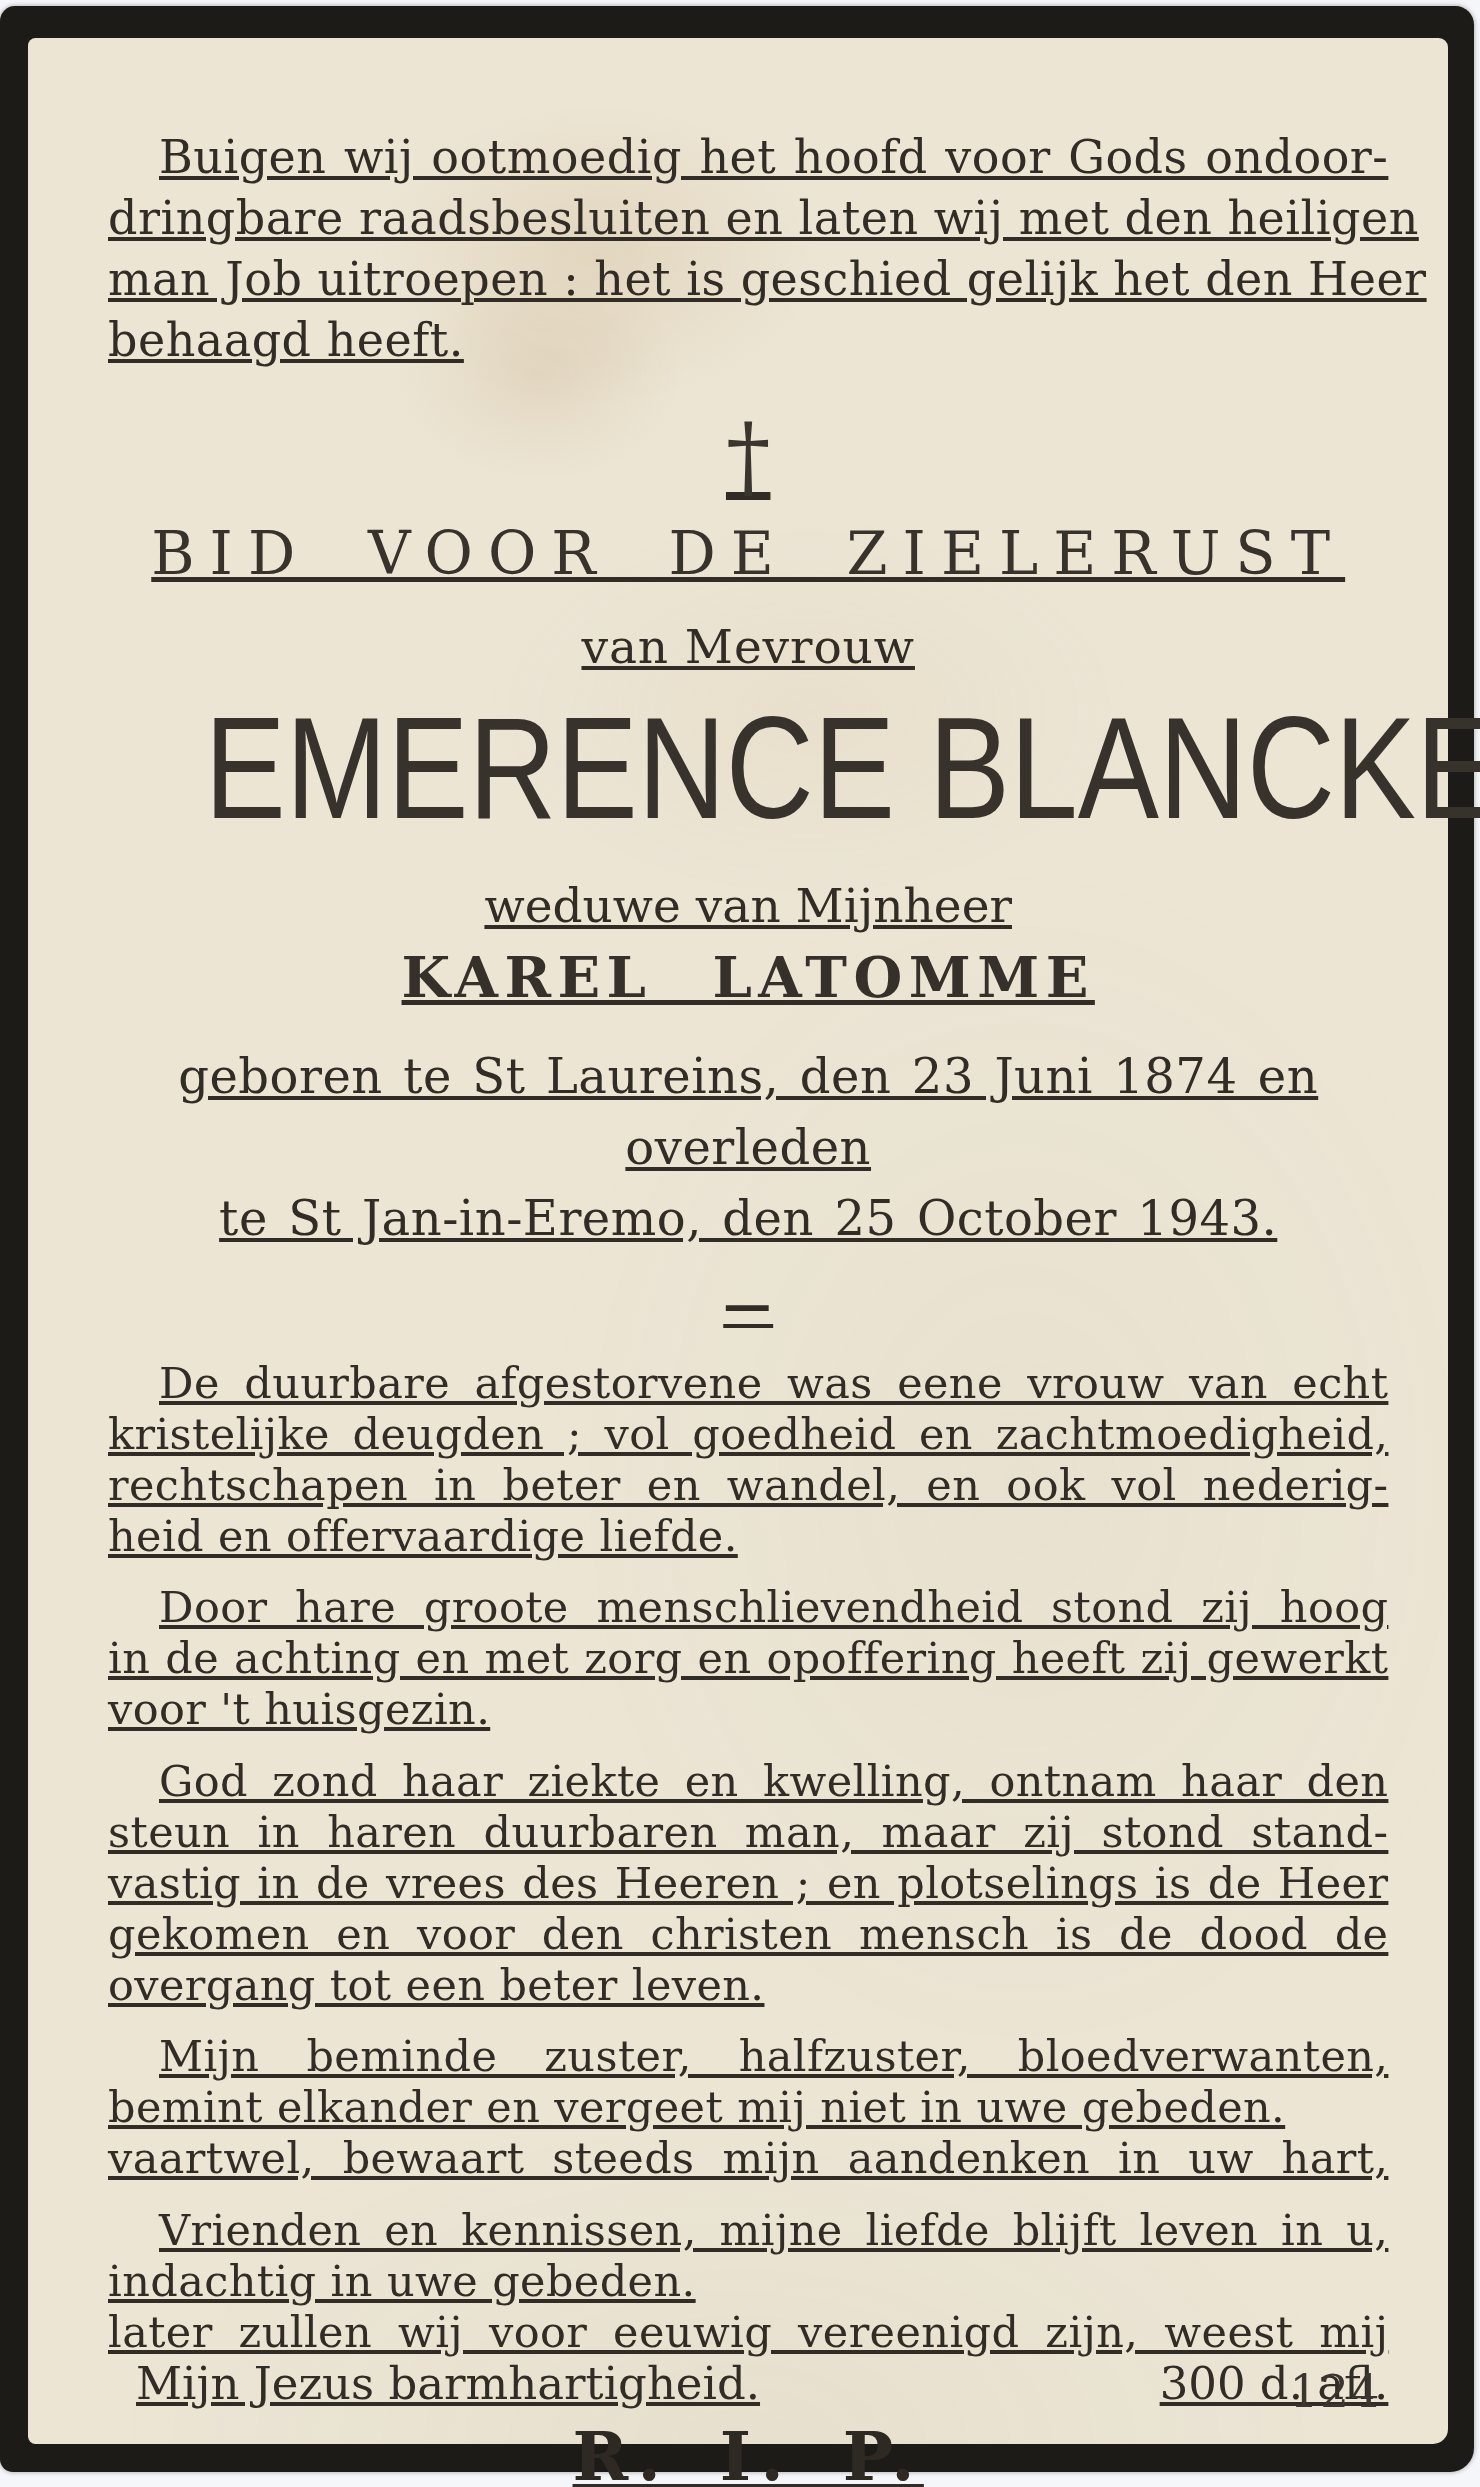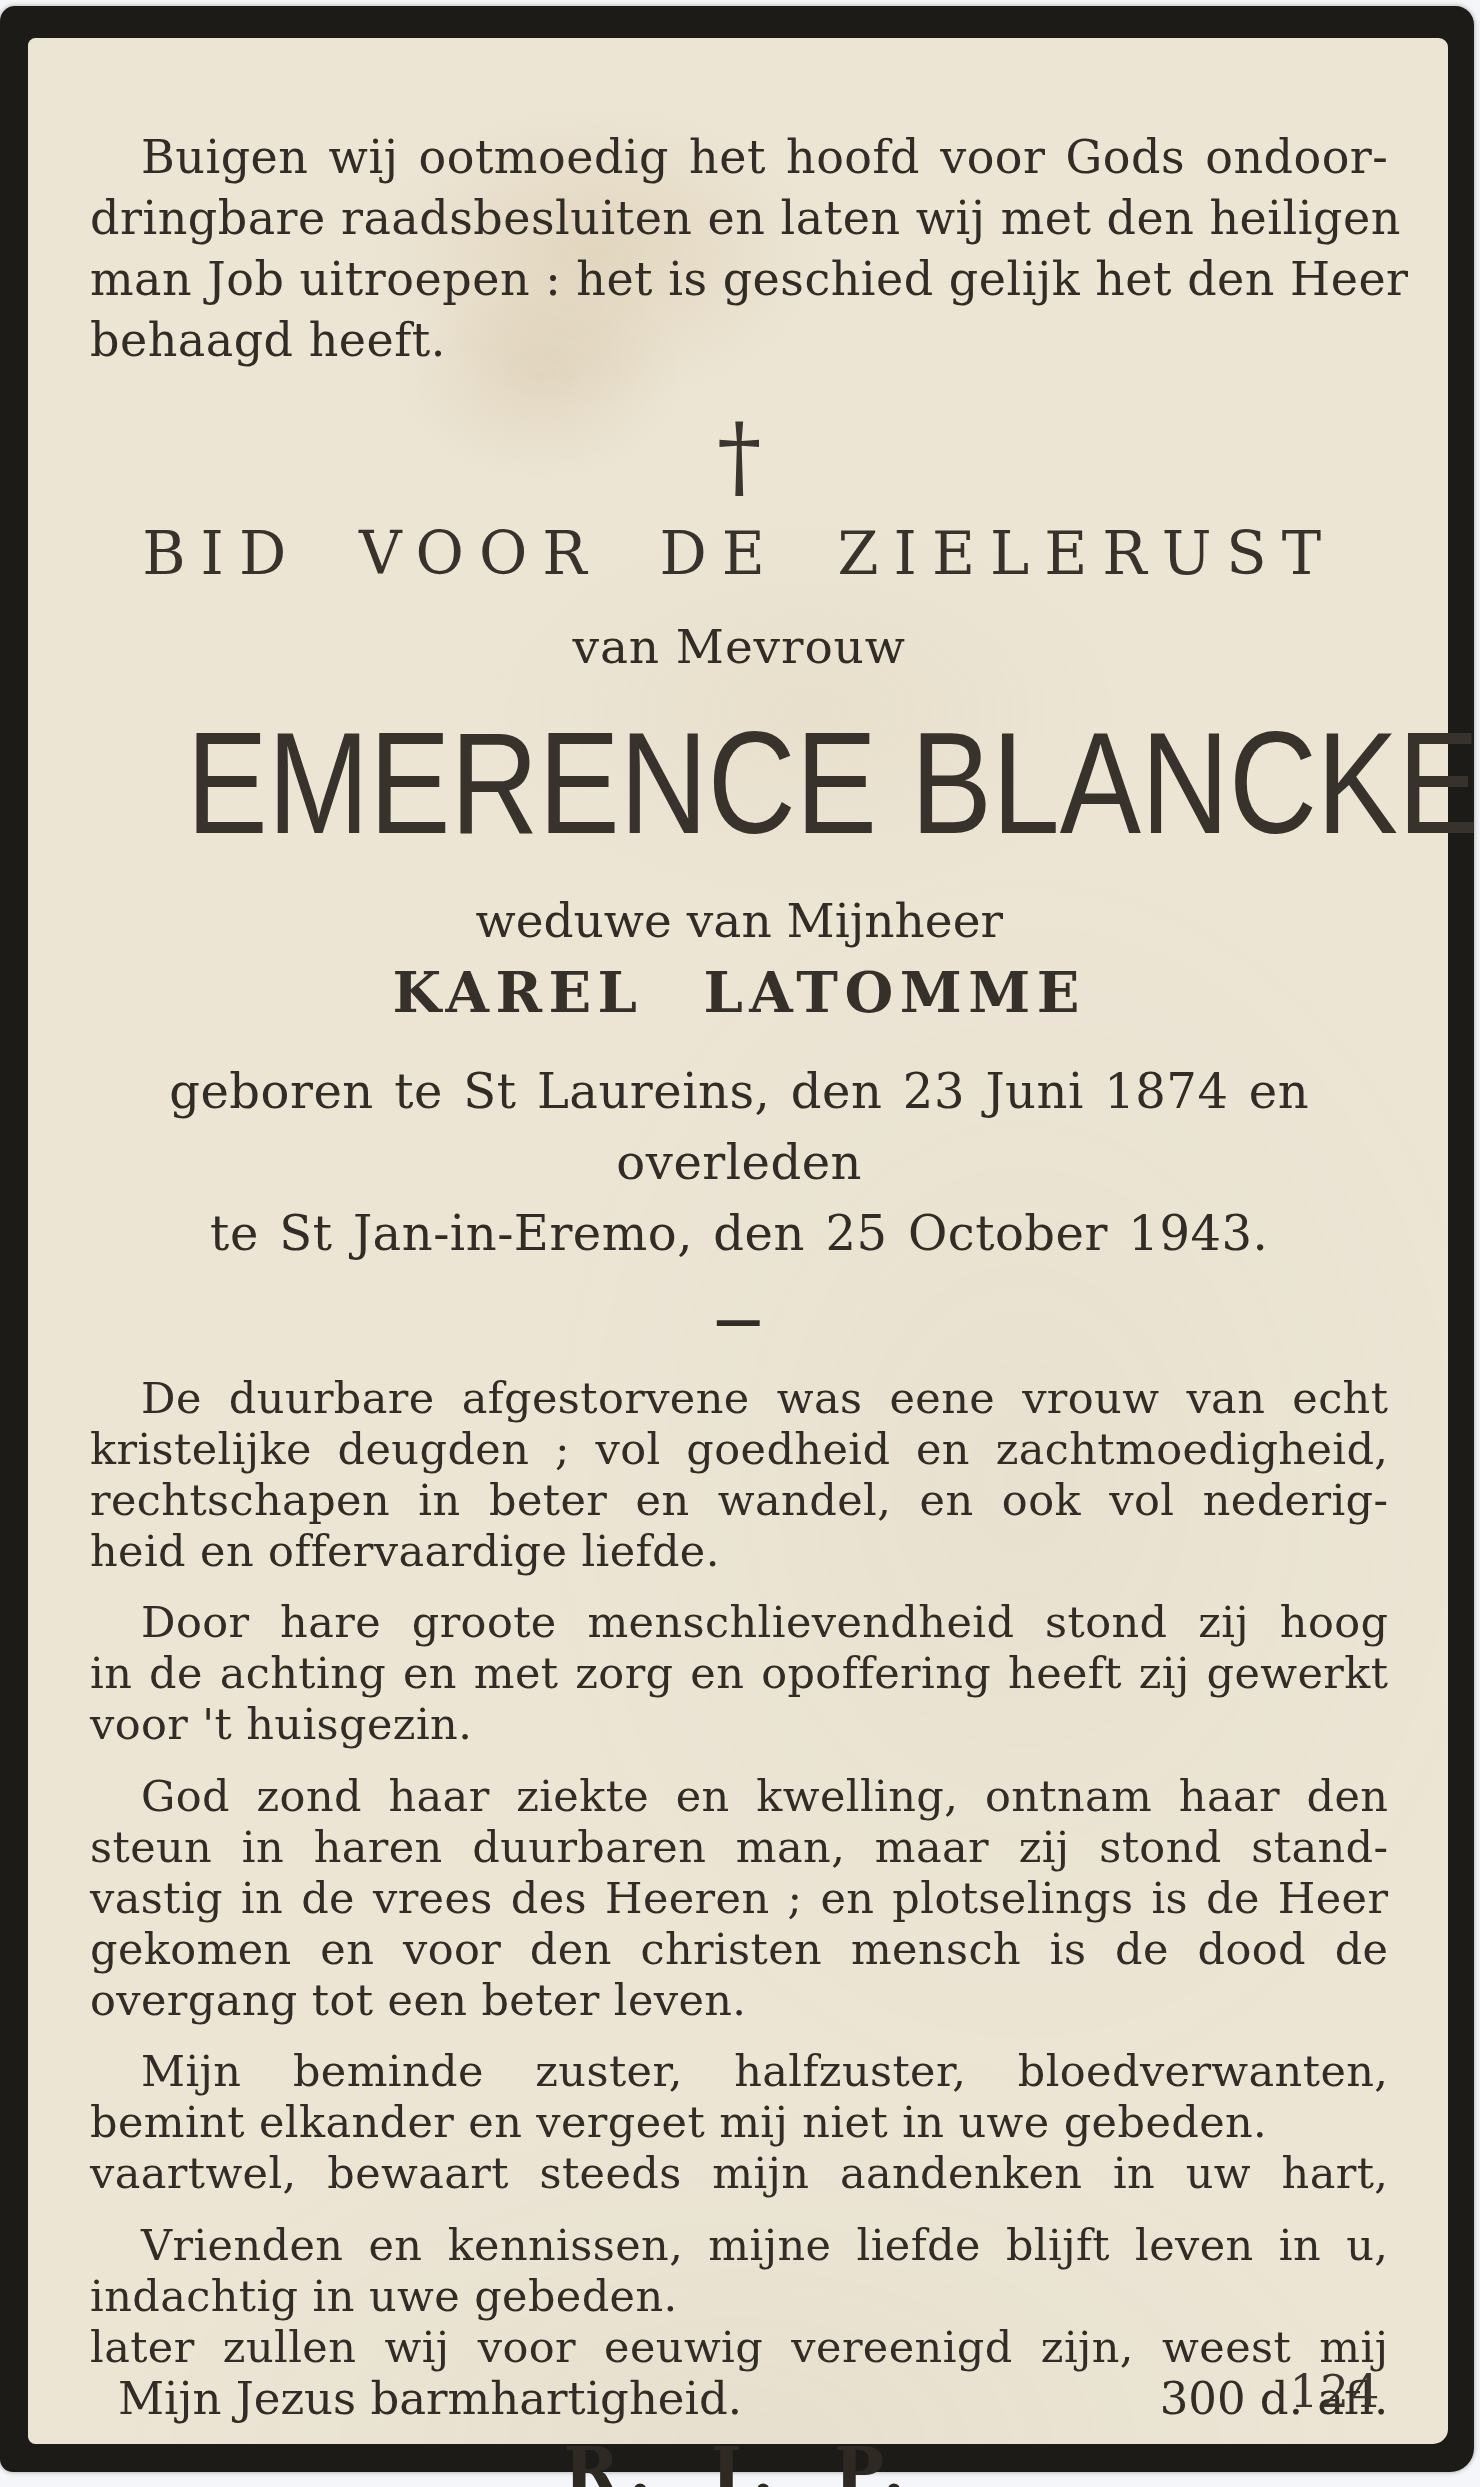--- a/index.html
+++ b/index.html
@@ -29,22 +29,23 @@
       radial-gradient(ellipse 205px 149px at 36% 14%, rgba(176,142,96,.16), transparent 70%),
       radial-gradient(ellipse 466px 279px at 55% 28%, rgba(190,160,115,.08), transparent 70%),
       radial-gradient(ellipse 652px 838px at 70% 60%, rgba(180,155,115,.05), transparent 75%),
       radial-gradient(ellipse 838px 466px at 50% 100%, rgba(160,140,105,.06), transparent 75%),
       #ece5d4;
     border-radius: 7.5px 9.3px 15px 7.5px;
   }
 
   .content {
     position: absolute; inset: 0;
-    padding: 52px 60px 0 62px;
+    padding: 52px 60px 0 80px;
     color: #312c25;
+    text-decoration: underline;
   }
 
   
   .intro { margin-top: 37px; font-size: 46px; line-height: 61px; letter-spacing: 0.5px; }
 
   
   .pline { text-align: justify; text-align-last: justify; white-space: nowrap; }
   .pline.first { text-indent: 51px; }
   .pline.last  { text-align-last: left; white-space: normal; }
 
@@ -52,21 +53,21 @@
   .center { text-align: center; }
   .cross { margin-top: 39px; font-size: 89px; line-height: 93px; color: #3a352e; }
   .rest-title {
     margin-top: 17px;
     font-size: 59px; line-height: 67px;
     letter-spacing: 15px; word-spacing: 24px;
     color: #37322b;
   }
   .of-mevrouw { margin-top: 35px; font-size: 47px; line-height: 50px; letter-spacing: 0.9px; }
   .deceased-name {
-    margin-top: 36px; height: 154px;
+    margin-top: 21px; height: 154px;
     font-family: "Liberation Sans", sans-serif;
     font-size: 140px; line-height: 149px;
     letter-spacing: 0px;
     color: #37332c;
     white-space: nowrap;
   }
   .deceased-name .squeeze { display: inline-block; transform: scale(.87, 1.04); transform-origin: center; }
   .widow-line { margin-top: 34px; font-size: 47px; line-height: 50px; }
   .husband-name {
     margin-top: 15px; font-size: 56px; line-height: 63px;

